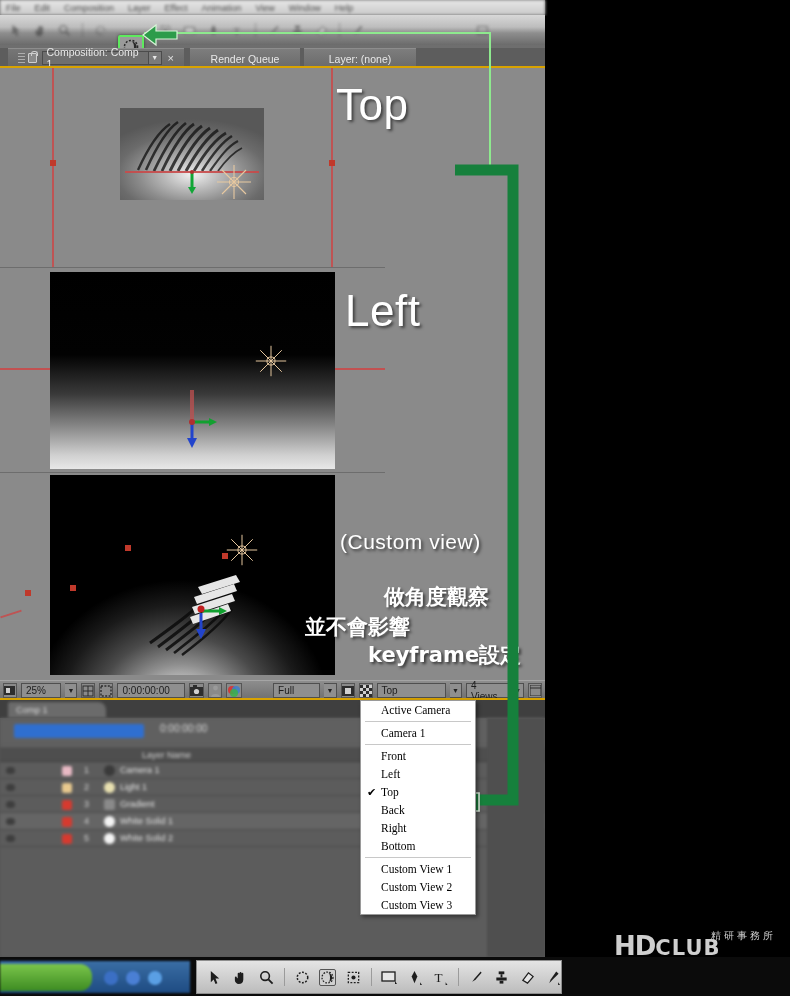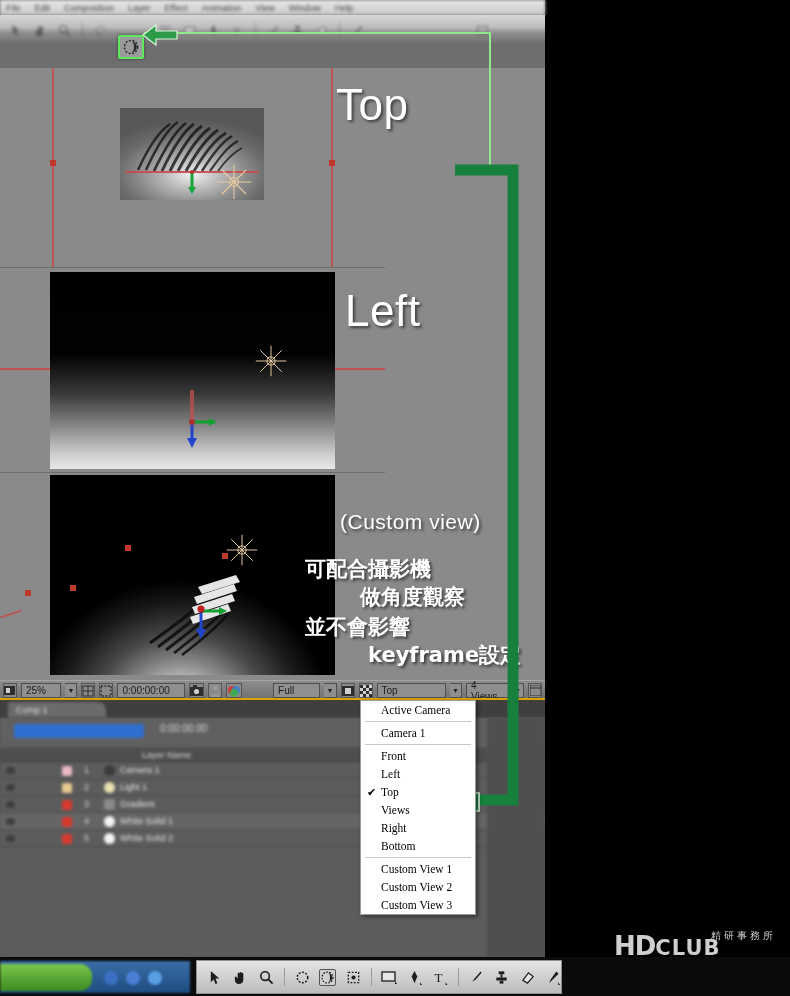--- a/index.html
+++ b/index.html
@@ -237,20 +237,35 @@
       </div>
 
       <div class="orbit-hl">
         <svg width="18" height="18" viewBox="0 0 18 18">
           <circle cx="9" cy="9" r="6.6" fill="none" stroke="#2a2a2a" stroke-width="1.5" stroke-dasharray="2 1.6"></circle>
           <path d="M9 3.3 A5.7 5.7 0 019 14.7 A3 5.7 0 009 3.3" fill="#2a2a2a"></path>
         </svg>
       </div>
     </div>
 
+    <div class="tabstrip">
+      <div class="tab active" style="left:8px;width:176px;">
+        <span class="tdots"></span>
+        <span class="lockico"></span>
+        <span class="tabsel">Composition: Comp 1</span>
+        <span class="tabarrow">▼</span>
+        <span class="tabx">×</span>
+      </div>
+      <div class="tab" style="left:190px;width:110px;justify-content:center;">
+        <span>Render Queue</span>
+      </div>
+      <div class="tab" style="left:304px;width:112px;justify-content:center;">
+        <span>Layer: (none)</span>
+      </div>
+    </div>
 
     <div class="viewer">
 
       <div class="vp" id="vp-top">
         <div class="axis-red-v" style="left:52px;top:0;height:200px;opacity:.85;"></div>
         <div class="axis-red-v" style="left:331px;top:0;height:200px;opacity:.85;"></div>
         <div class="handle" style="left:50px;top:92px;"></div>
         <div class="handle" style="left:329px;top:92px;"></div>
         <div class="img-top">
           <svg class="feather" viewBox="0 0 144 92">
@@ -352,24 +367,23 @@
           <div class="handle" style="left:172px;top:78px;"></div>
         </div>
         <div class="handle" style="left:25px;top:117px;"></div>
         <div class="axis-red-h" style="left:0;top:140px;width:22px;opacity:.85;transform:rotate(-18deg);"></div>
       </div>
 
       <div class="vp" id="vp-right"></div>
 
       <div class="vlabel" style="left:336px;top:12px;font-size:44px;">Top</div>
       <div class="vlabel" style="left:345px;top:218px;font-size:44px;">Left</div>
-      <div class="vlabel" style="left:340px;top:442px;font-size:21px;">(Custom view)</div>
-
-      <div class="cjk" style="left:305px;top:487px;font-size:21px;">可配合攝影機</div>
-      <div class="cjk" style="left:360px;top:515px;font-size:21px;">做角度觀察</div>
+      <div class="vlabel" style="left:340px;top:462px;font-size:21px;">(Custom view)</div>
+
+      <div class="cjk" style="left:384px;top:515px;font-size:21px;">做角度觀察</div>
       <div class="cjk" style="left:305px;top:545px;font-size:21px;">並不會影響</div>
       <div class="cjk" style="left:368px;top:573px;font-size:21px;">keyframe設定</div>
     </div>
 
     <div class="vbar">
       <div class="vbtn">
         <svg width="11" height="9" viewBox="0 0 11 9">
             <rect x="0" y="0" width="11" height="9" fill="#2d2d2d"></rect>
             <rect x="2" y="2" width="4" height="5" fill="#cfcfcf"></rect>
           </svg>
@@ -522,21 +536,21 @@
       <span>Front</span>
     </div>
     <div class="dd-item">
       <span>Left</span>
     </div>
     <div class="dd-item">
       <span class="dd-check">✔</span>
       <span>Top</span>
     </div>
     <div class="dd-item">
-      <span>Views</span>
+      <span>Back</span>
     </div>
     <div class="dd-item">
       <span>Right</span>
     </div>
     <div class="dd-item">
       <span>Bottom</span>
     </div>
     <div class="dd-sep"></div>
     <div class="dd-item">
       <span>Custom View 1</span>

